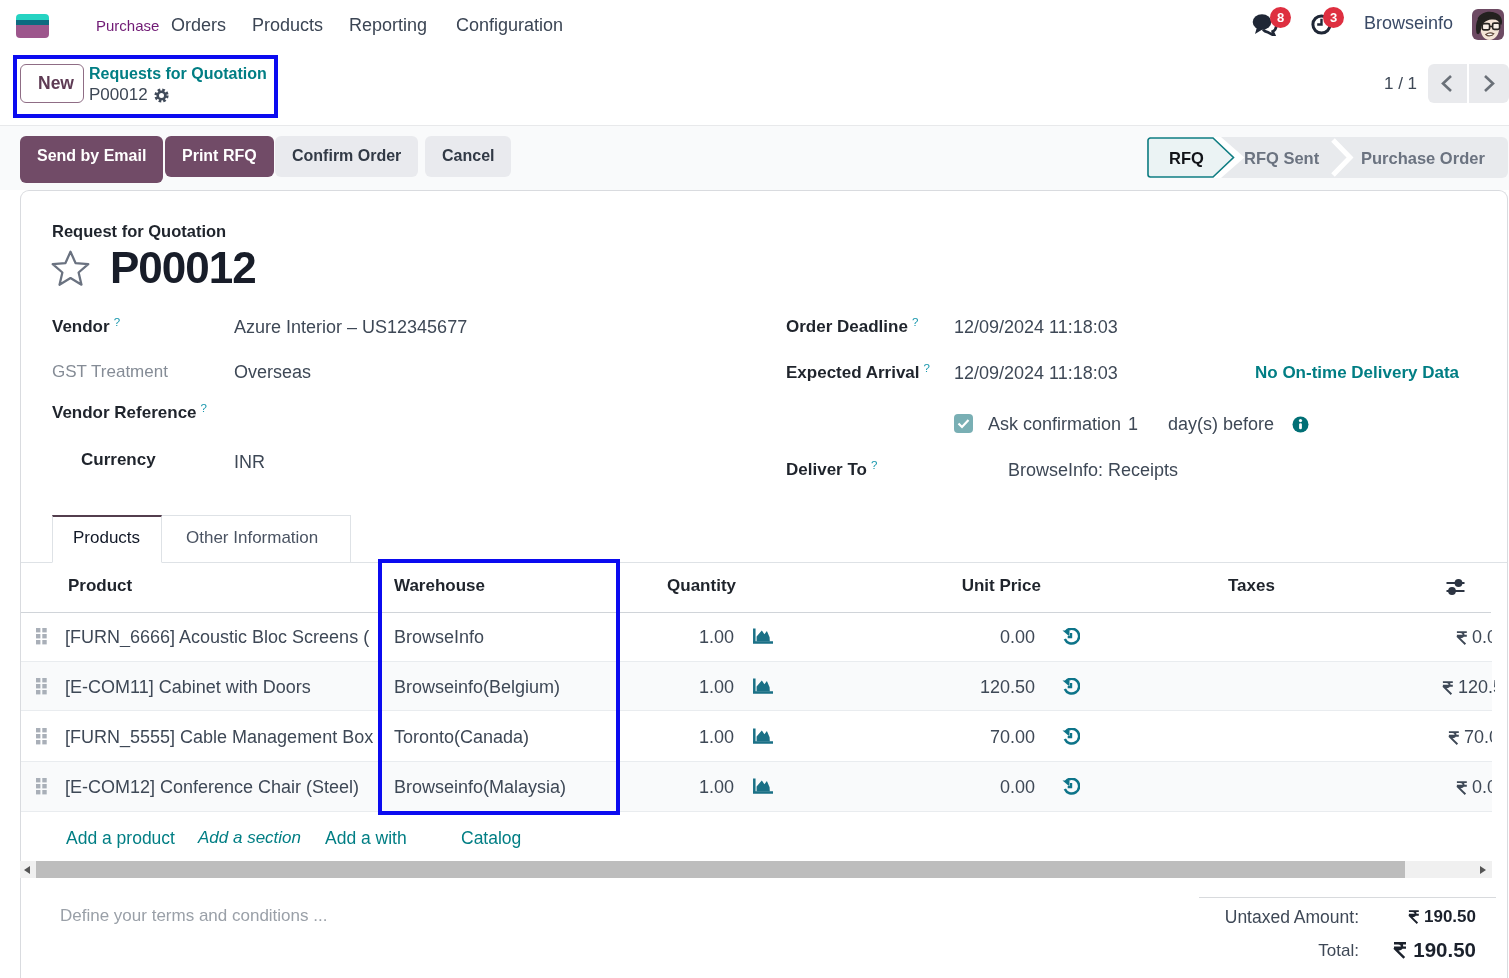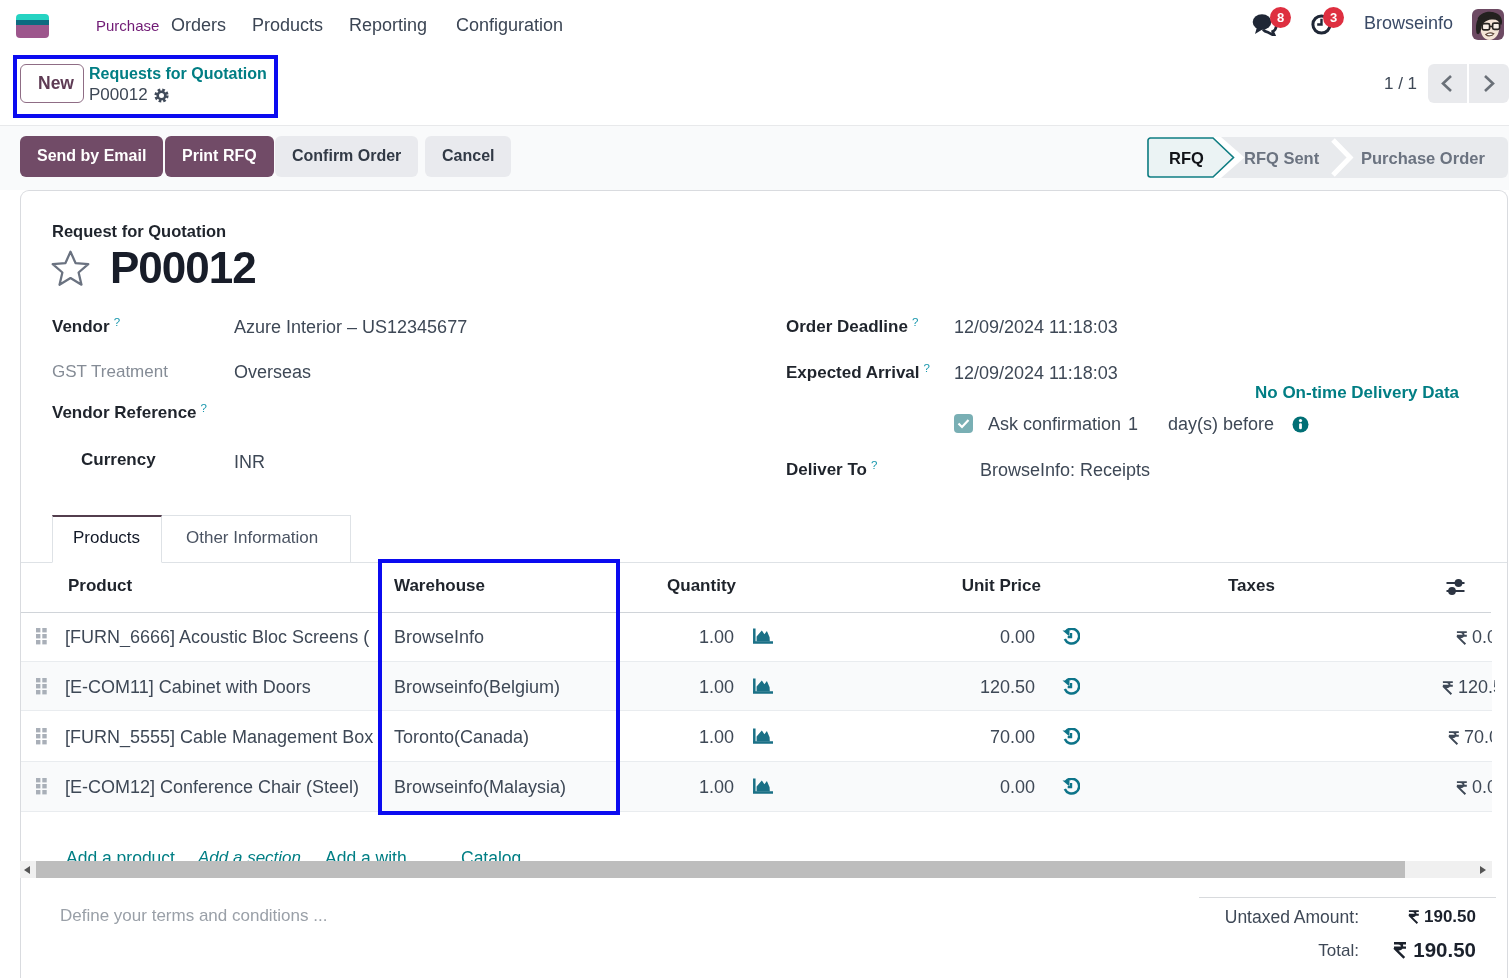--- a/index.html
+++ b/index.html
@@ -2,21 +2,21 @@
 <html><head>
 <meta charset="utf-8">
 <style>
 *{margin:0;padding:0;box-sizing:border-box;}
 html,body{width:1509px;height:978px;overflow:hidden;background:#fff;
   font-family:"Liberation Sans",sans-serif;color:#374151;
   -webkit-font-smoothing:antialiased;}
 .abs{position:absolute;}
 .t{position:absolute;font-size:17px;line-height:20px;white-space:nowrap;}
 .b{font-weight:700;}
-.teal{color:#017e84;margin-top:20px;}
+.teal{color:#017e84;}
 .lbl{color:#1f242c;font-weight:700;}
 .val{color:#3e4856;font-size:18px;}
 .mut{color:#858c96;}
 .q{color:#1897ad;font-size:11.5px;font-weight:400;margin-left:4px;position:relative;top:-6px;vertical-align:baseline;line-height:0;}
 .rt{text-align:right;}
 .chart{width:21px;height:17px;}
 .hist{width:18px;height:17px;}
 .rup{width:12px;height:14px;vertical-align:-2px;margin-right:4px;color:#3e4856;}
 .rupb{color:#1b212c;}
 .rupl{width:15px;height:17px;vertical-align:-2px;margin-right:5px;color:#1b212c;}
@@ -72,21 +72,21 @@
 <svg class="abs" style="left:1428px;top:64px;" width="39" height="39">
     <path d="M23 12 L15 19.5 L23 27" fill="none" stroke="#6a7078" stroke-width="2.6"></path>
   </svg>
 <svg class="abs" style="left:1469px;top:64px;" width="39" height="39">
     <path d="M16 12 L24 19.5 L16 27" fill="none" stroke="#6a7078" stroke-width="2.6"></path>
   </svg>
 
 <div class="abs" style="left:13px;top:55px;width:265px;height:63px;border:4px solid #0b0bf0;z-index:60;"></div>
 
 <div class="abs" style="left:0;top:125px;width:1509px;height:65px;background:#f9fafb;border-top:1px solid #e8e9eb;"></div>
-<div class="abs t b" style="left:20px;top:136px;height:41px;background:#714b67;color:#fff;border-radius:6px;padding:10px 17px;font-size:16px;">Send by Email</div>
+<div class="abs t b" style="left:20px;top:136px;height:47px;background:#714b67;color:#fff;border-radius:6px;padding:10px 17px;font-size:16px;">Send by Email</div>
 <div class="abs t b" style="left:165px;top:136px;height:41px;background:#714b67;color:#fff;border-radius:6px;padding:10px 17px;font-size:16px;">Print RFQ</div>
 <div class="abs t b" style="left:275px;top:136px;height:41px;background:#e9eaee;color:#323a46;border-radius:6px;padding:10px 17px;font-size:16px;">Confirm Order</div>
 <div class="abs t b" style="left:425px;top:136px;height:41px;background:#e9eaee;color:#323a46;border-radius:6px;padding:10px 17px;font-size:16px;">Cancel</div>
 
 <svg class="abs" style="left:1147px;top:137px;" width="361" height="41" viewBox="0 0 361 41">
   <path d="M4 0 H355 a6 6 0 0 1 6 6 V35 a6 6 0 0 1 -6 6 H4 a4 4 0 0 1 -4 -4 V4 a4 4 0 0 1 4 -4 Z" fill="#e8eaed"></path>
   <path d="M4 0 H74 L97.5 20.5 L74 41 H4 Z" fill="#ffffff"></path>
   <path d="M186 3 L203 20.5 L186 38" fill="none" stroke="#ffffff" stroke-width="5"></path>
   <path d="M3.5 1 H66 L86.5 20.5 L66 40 H3.5 a2.5 2.5 0 0 1 -2.5 -2.5 V3.5 a2.5 2.5 0 0 1 2.5 -2.5 Z" fill="#ebf3f4" stroke="#0e7d82" stroke-width="1.6"></path>
   <text x="22" y="26.5" font-family="Liberation Sans" font-size="16.5" font-weight="700" fill="#111318">RFQ</text>
@@ -123,21 +123,21 @@
   </svg>
 <div class="t val" style="left:988px;top:414px;">Ask confirmation</div>
 <div class="t val" style="left:1128px;top:414px;">1</div>
 <div class="t val" style="left:1168px;top:414px;">day(s) before</div>
 <svg class="abs" style="left:1292px;top:416px;" width="17" height="17" viewBox="0 0 17 17">
   <circle cx="8.5" cy="8.5" r="8" fill="#016f75"></circle>
   <circle cx="8.5" cy="4.6" r="1.6" fill="#fff"></circle>
   <rect x="7.1" y="7.2" width="2.8" height="6" rx="1.2" fill="#fff"></rect>
 </svg>
 <div class="t lbl" style="left:786px;top:460px;">Deliver To<sup class="q">?</sup></div>
-<div class="t val" style="left:980px;top:460px;">BrowseInfo: Receipts</div>
+<div class="t val" style="left:1008px;top:460px;">BrowseInfo: Receipts</div>
 
 <div class="abs" style="left:21px;top:562px;width:1486px;height:1px;background:#dee2e6;"></div>
 <div class="abs" style="left:52px;top:515px;width:110px;height:48px;background:#fff;border:1px solid #dee2e6;border-top:2px solid #533e4d;border-bottom:1px solid #fff;"></div>
 <div class="t" style="left:73px;top:528px;color:#111827;">Products</div>
 <div class="abs" style="left:162px;top:515px;width:189px;height:47px;background:#fff;border:1px solid #dee2e6;border-left:none;border-bottom:none;"></div>
 <div class="t" style="left:186px;top:528px;color:#4a5362;">Other Information</div>
 
 <div class="t lbl" style="left:68px;top:576px;">Product</div>
 <div class="t lbl" style="left:394px;top:576px;">Warehouse</div>
 <div class="t lbl rt" style="left:586px;top:576px;width:150px;">Quantity</div>

